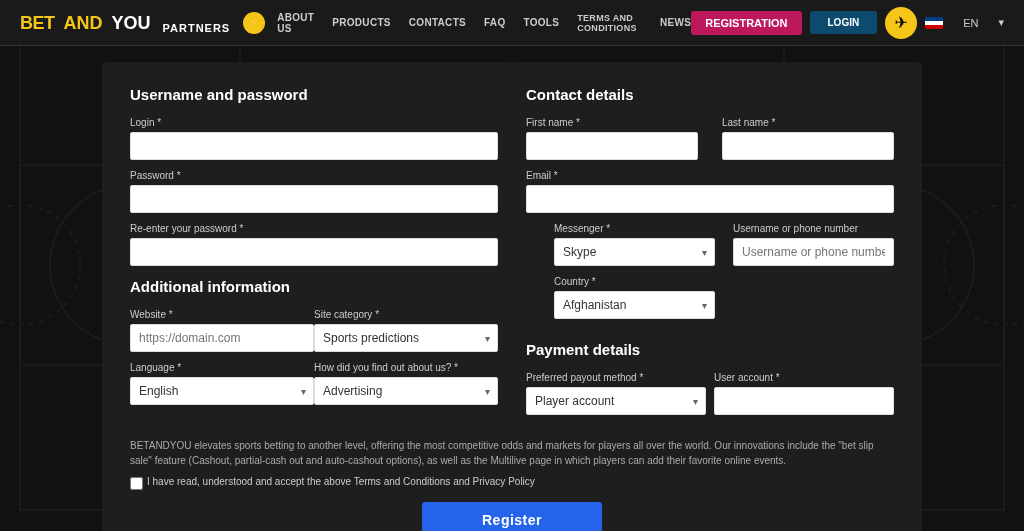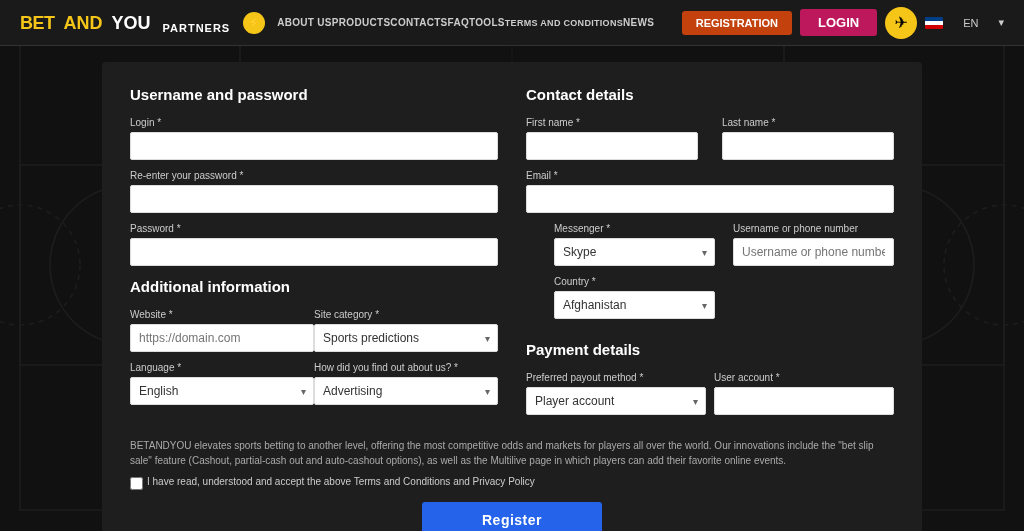--- a/index.html
+++ b/index.html
@@ -66,52 +66,53 @@
       width: 22px; height: 22px;
       background: #f5c518;
       border-radius: 50%;
       display: flex; align-items: center; justify-content: center;
       font-size: 10px;
       margin-left: 4px;
     }
     .nav-links {
       display: flex;
       align-items: center;
+      gap: 18px;
       flex: 1;
     }
     .nav-link {
       color: #ccc;
       font-size: 10px;
       font-weight: 600;
       text-transform: uppercase;
       text-decoration: none;
       letter-spacing: 0.3px;
       cursor: pointer;
     }
     .nav-link.terms { font-size: 9px; }
     .nav-actions {
       display: flex;
       align-items: center;
       gap: 8px;
     }
     .btn-registration {
-      background: #c2410c;
+      background: #be185d;
       color: #fff;
       font-size: 11px;
       font-weight: 700;
       padding: 6px 14px;
       border: none;
       border-radius: 3px;
       cursor: pointer;
       text-transform: uppercase;
     }
     .btn-login {
-      background: #be185d;
+      background: #0c4a6e;
       color: #fff;
-      font-size: 13px;
+      font-size: 10px;
       font-weight: 700;
       padding: 6px 18px;
       border: none;
       border-radius: 3px;
       cursor: pointer;
       text-transform: uppercase;
     }
     .telegram-btn {
       width: 32px; height: 32px;
       background: #f5c518;
@@ -360,28 +361,28 @@
 
         <div class="form-group">
           <label class="form-label">
             <span>Login *</span>
           </label>
           <input type="text" class="form-input" style="">
         </div>
 
         <div class="form-group">
           <label class="form-label">
-            <span>Re-enter your password *</span>
+            <span>Password *</span>
           </label>
           <input type="password" class="form-input" style="">
         </div>
 
         <div class="form-group">
           <label class="form-label">
-            <span>Password *</span>
+            <span>Re-enter your password *</span>
           </label>
           <input type="password" class="form-input" style="">
         </div>
 
         <div class="additional-section">
           <h2 class="section-title" style="margin-top:12px;">Additional information</h2>
 
           <div class="add-grid">
             <div class="form-group">
               <label class="form-label">

